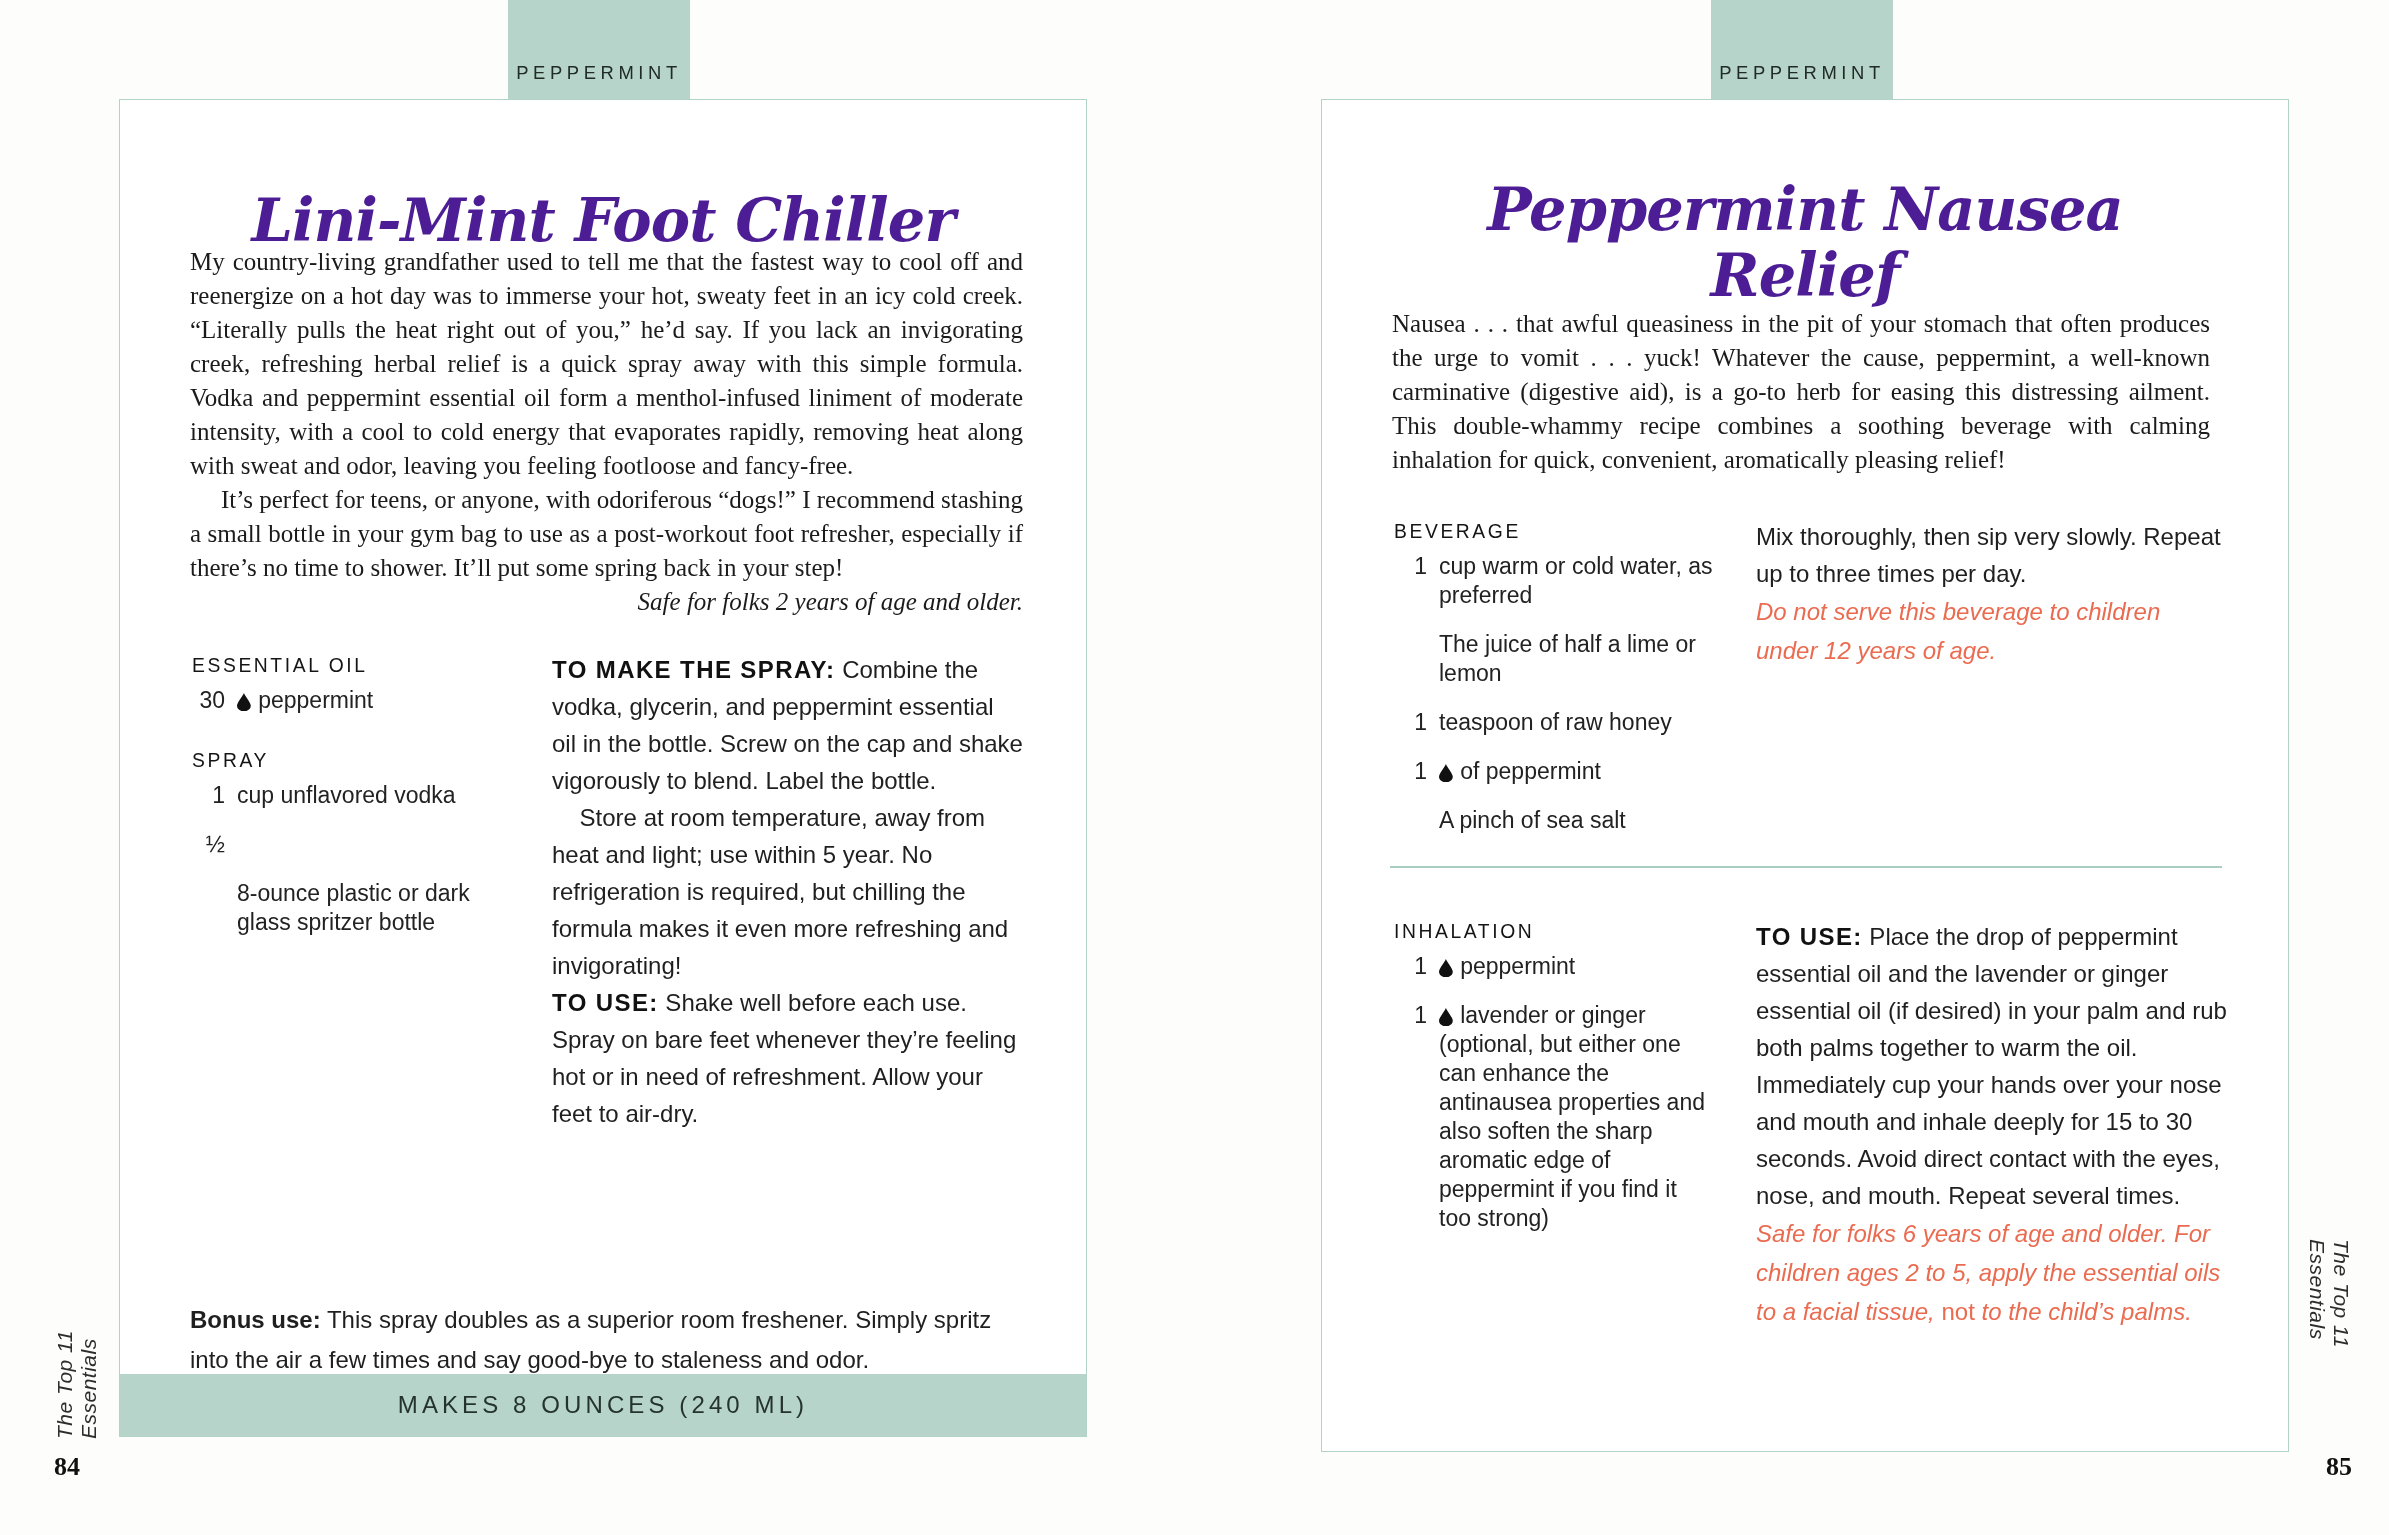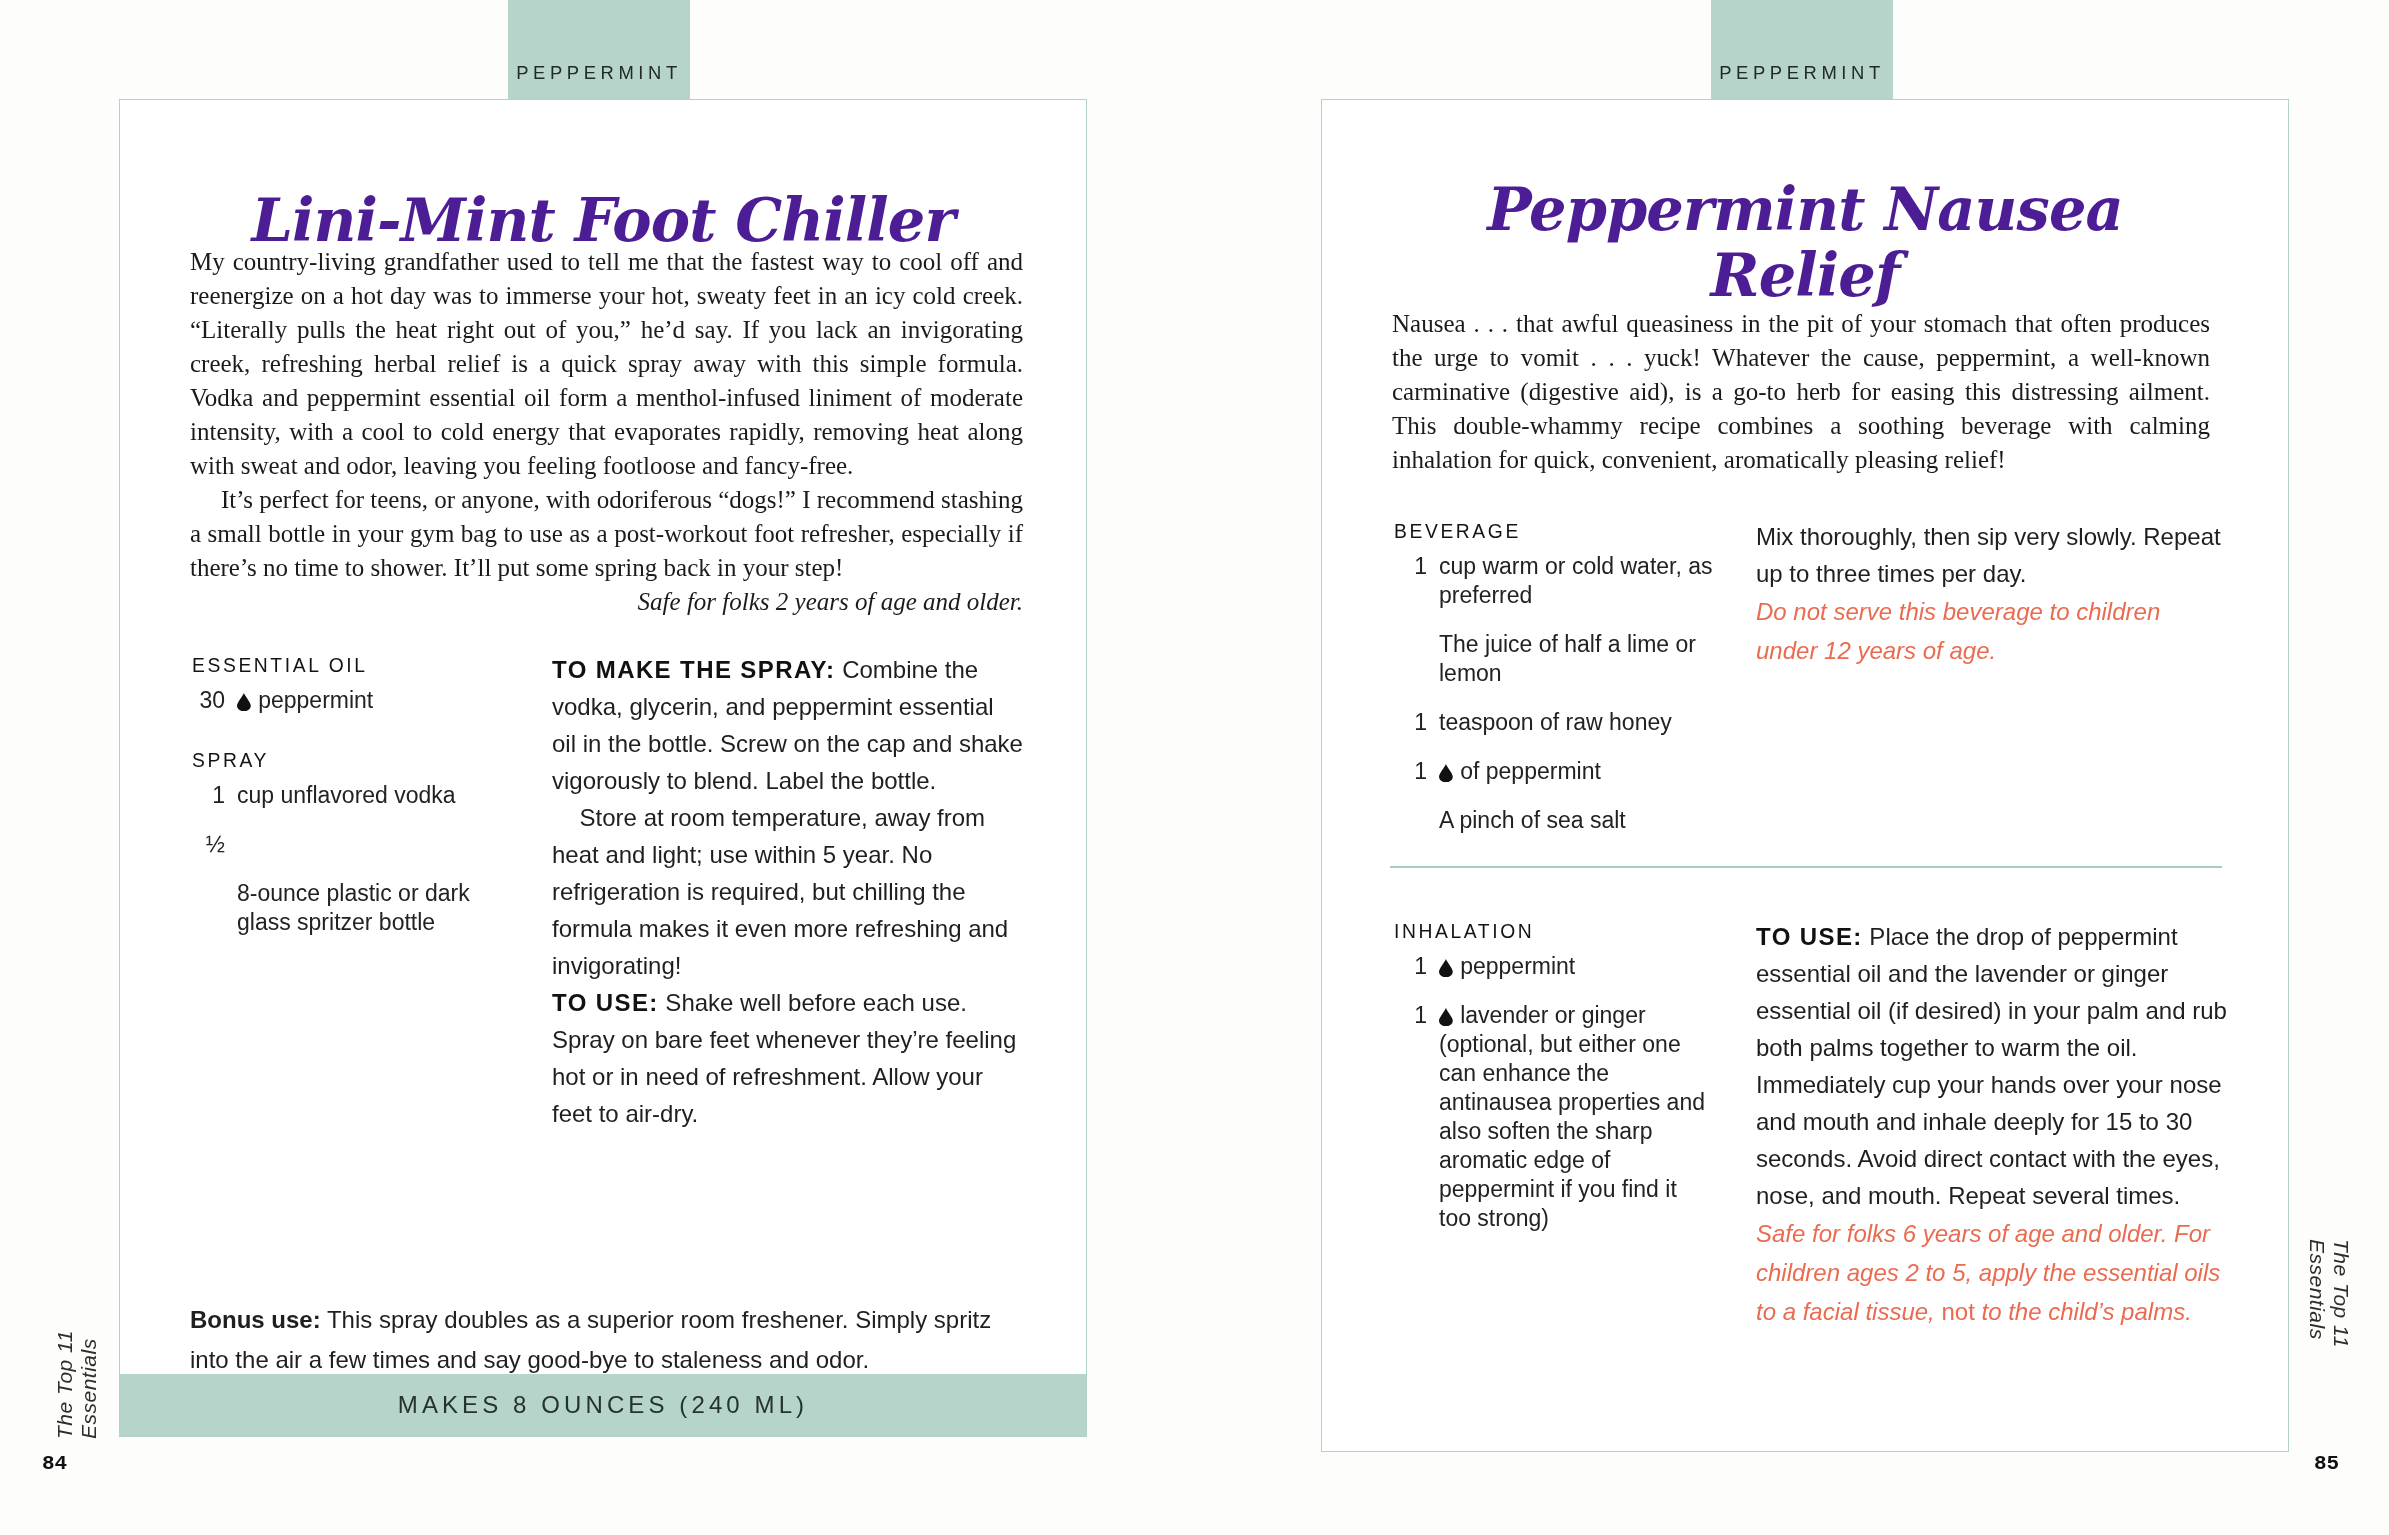--- a/index.html
+++ b/index.html
@@ -48,22 +48,22 @@
 
   .bonus{position:absolute;font-size:24px;line-height:40px;color:#1f1f1f;}
   .bonus b{font-weight:700;}
 
   .yield-band{position:absolute;left:0;right:0;bottom:0;height:62px;background:#b6d4c9;
         display:flex;align-items:center;justify-content:center;}
   .yield-label{font-size:24px;font-weight:500;letter-spacing:4.1px;color:#24332d;}
 
   .divider{position:absolute;height:1.8px;background:#a9cec1;}
 
-  .pagenum{position:absolute;font-family:Liberation Mono, monospace;
-           font-weight:bold;font-size:21px;color:#111;}
+  .pagenum{position:absolute;font-family:Liberation Serif, serif;
+           font-weight:bold;font-size:26px;color:#111;margin-left:12px;}
   .side-vert{position:absolute;font-style:italic;font-size:21px;color:#2d2d2d;letter-spacing:0.5px;}
   .side-vert-left{writing-mode:vertical-rl;transform:rotate(180deg);}
   .side-vert-right{writing-mode:vertical-rl;}
 </style>
 </head>
 <body>
 
 <div class="canvas">
 
   <div class="tab" style="left:508px;">

